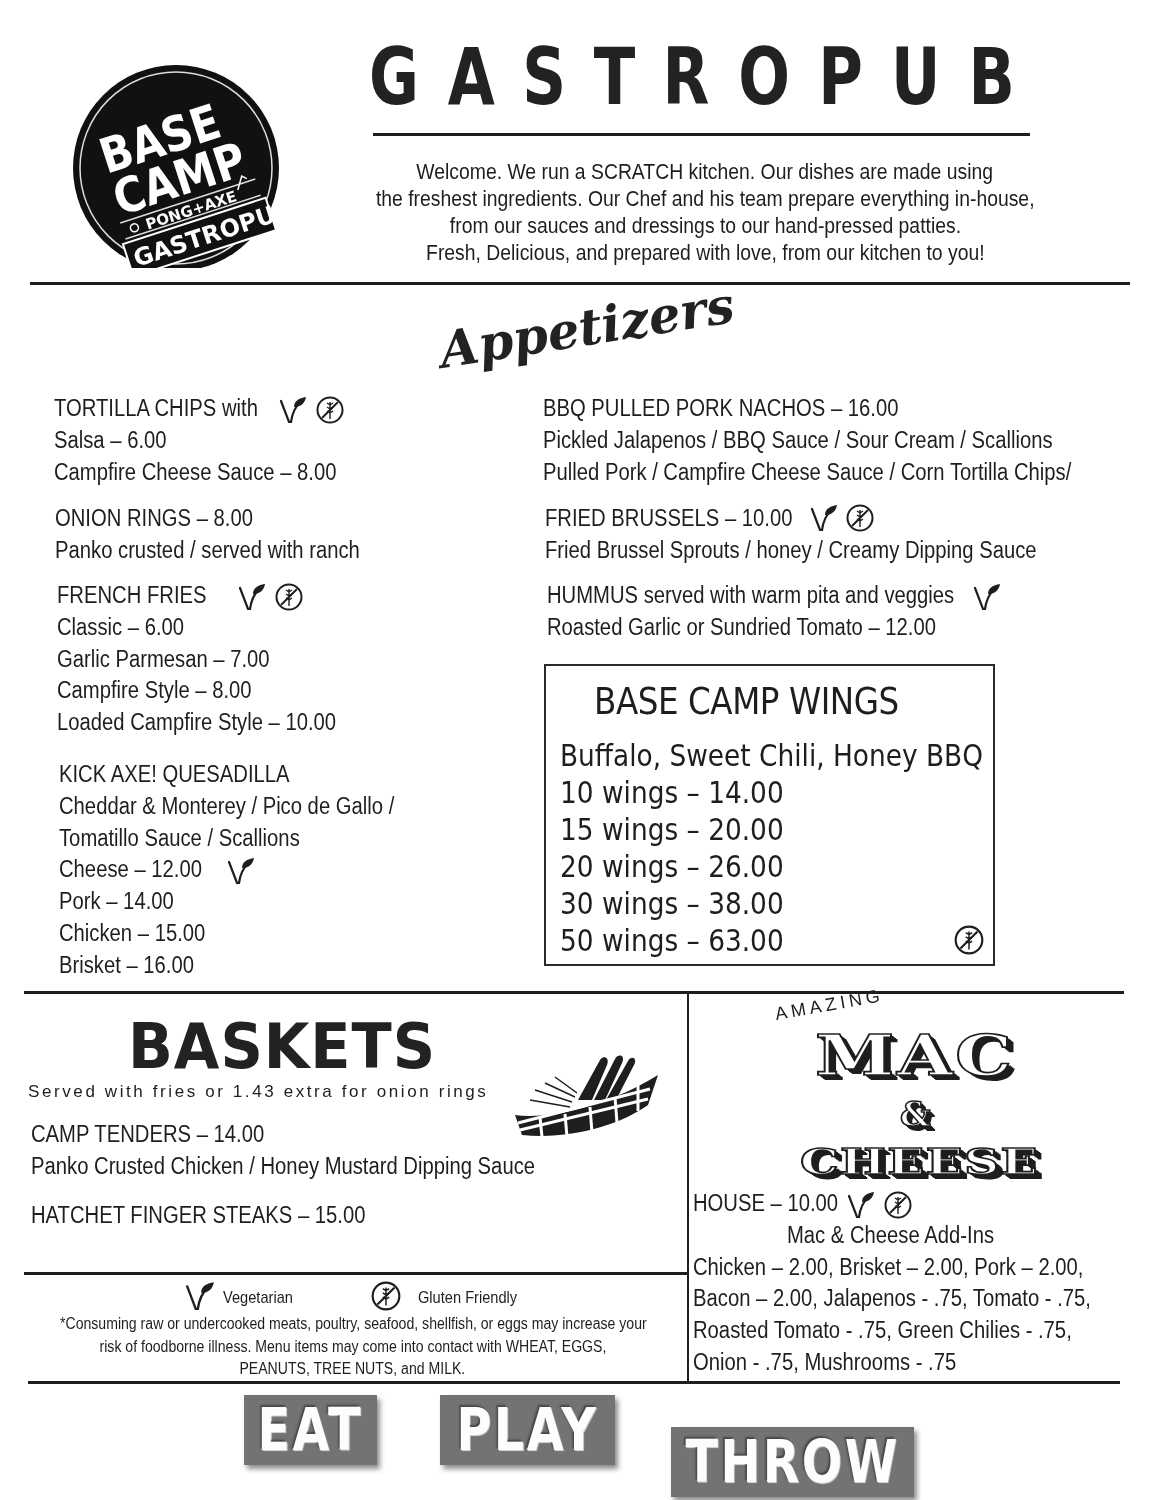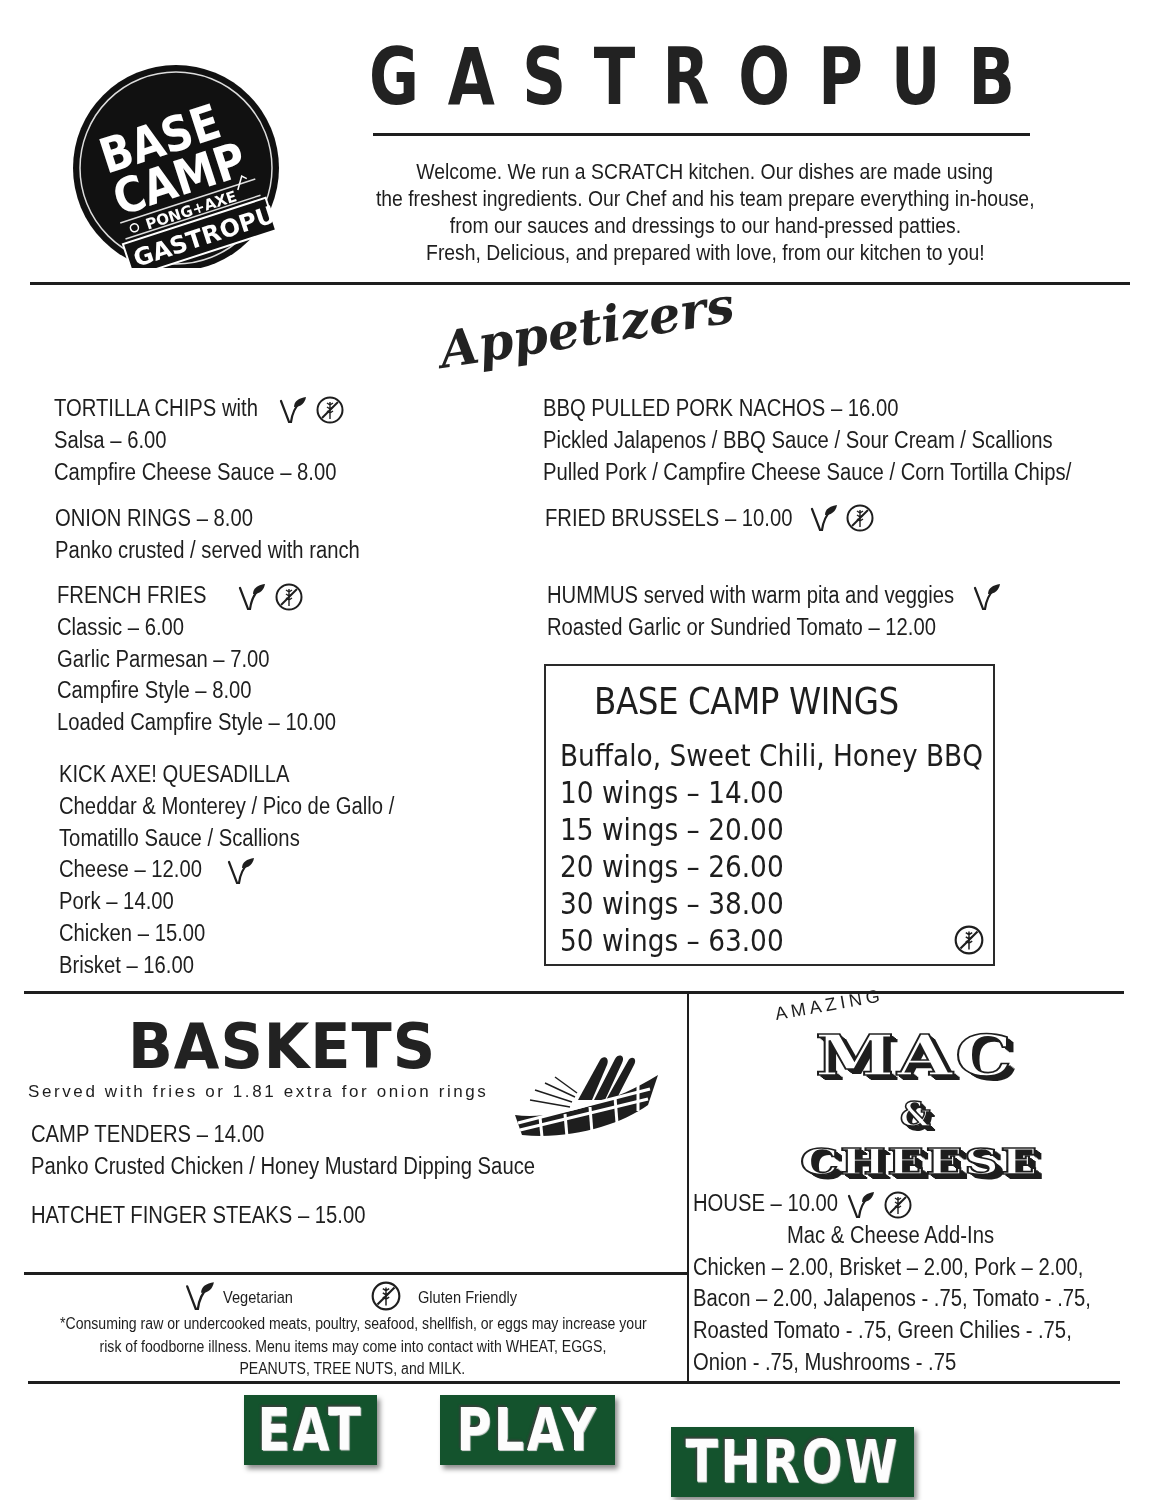--- a/index.html
+++ b/index.html
@@ -59,21 +59,21 @@
   #amp { left: 900px; top: 1094px; font-size: 34px; }
   #cheese { left: 800px; top: 1140px; font-size: 36px; letter-spacing: 1px; transform: scaleX(1.35); transform-origin: left top; }
 
   
   #legend { left: 24px; top: 1278px; width: 660px; font-size: 17px; }
   #legend .leg-row { position: relative; height: 36px; }
   #disclaimer { left: 20px; top: 1313px; width: 665px; text-align: center; font-size: 16px; line-height: 22.5px; }
   #disclaimer span { display: inline-block; transform: scaleX(0.88); white-space: nowrap; }
 
   
-  .stamp { position: absolute; top: 1395px; height: 70px; background: #14532d; box-shadow: 3px 4px 5px rgba(0,0,0,0.45);
+  .stamp { position: absolute; top: 1395px; height: 70px; background: #737373; box-shadow: 3px 4px 5px rgba(0,0,0,0.45);
            display: flex; align-items: center; justify-content: center; }
   .stamp span { font-family: "DejaVu Sans", sans-serif; font-weight: bold; font-size: 58px; color: #fdfdfd;
                 letter-spacing: 3px; transform: scaleX(0.82);
                 text-shadow: -2px -2px 2px rgba(60,60,60,0.8), 1px 1px 1px #d8d8d8; }
 </style>
 </head>
 <body>
 
 <svg width="0" height="0" style="position:absolute">
   <defs>
@@ -181,20 +181,21 @@
 </div>
 
 <div class="abs item" style="left:545px; top:503px;">
   <div class="line"><span class="t">FRIED BRUSSELS – 10.00</span>
     <span class="icon" style="margin-left:-24px; vertical-align:top"><svg>
           <use href="#sym-veg"></use>
         </svg></span>
     <span class="icon" style="vertical-align:top"><svg>
           <use href="#sym-gf"></use>
         </svg></span></div>
+  <div class="line"><span class="t">Fried Brussel Sprouts / honey / Creamy Dipping Sauce</span></div>
 </div>
 
 <div class="abs item" style="left:547px; top:580px;">
   <div class="line"><span class="t">HUMMUS served with warm pita and veggies</span>
     <span class="icon" style="margin-left:-44px"><svg>
           <use href="#sym-veg"></use>
         </svg></span></div>
   <div class="line"><span class="t">Roasted Garlic or Sundried Tomato – 12.00</span></div>
 </div>
 
@@ -210,21 +211,21 @@
         <use href="#sym-gf"></use>
       </svg></span>
 </div>
 
 <div class="abs rule-mid"></div>
 <div class="abs vrule"></div>
 <div class="abs rule-bottom-left"></div>
 <div class="abs rule-bottom"></div>
 
 <div id="baskets-title" class="abs">BASKETS</div>
-<div id="baskets-sub" class="abs">Served with fries or 1.81 extra for onion rings</div>
+<div id="baskets-sub" class="abs">Served with fries or 1.43 extra for onion rings</div>
 <div id="basket-icon" class="abs">
   <svg viewBox="0 0 150 100" width="150" height="100">
     <path d="M68 55 L90 15 C93 10 100 12 97 20 L82 55 Z" fill="#1e1e1e"></path>
     <path d="M84 55 L105 14 C108 8 116 10 112 18 L95 55 Z" fill="#1e1e1e"></path>
     <path d="M96 55 L118 16 C121 10 128 13 124 20 L106 55 Z" fill="#1e1e1e"></path>
     <path d="M5 70 C40 75 100 60 148 30 L138 60 C110 80 60 95 12 90 Z" fill="#1e1e1e"></path>
     <g stroke="#fff" stroke-width="3">
       <line x1="8" y1="78" x2="140" y2="44"></line>
       <line x1="10" y1="85" x2="138" y2="54"></line>
       <line x1="30" y1="72" x2="32" y2="92"></line>

